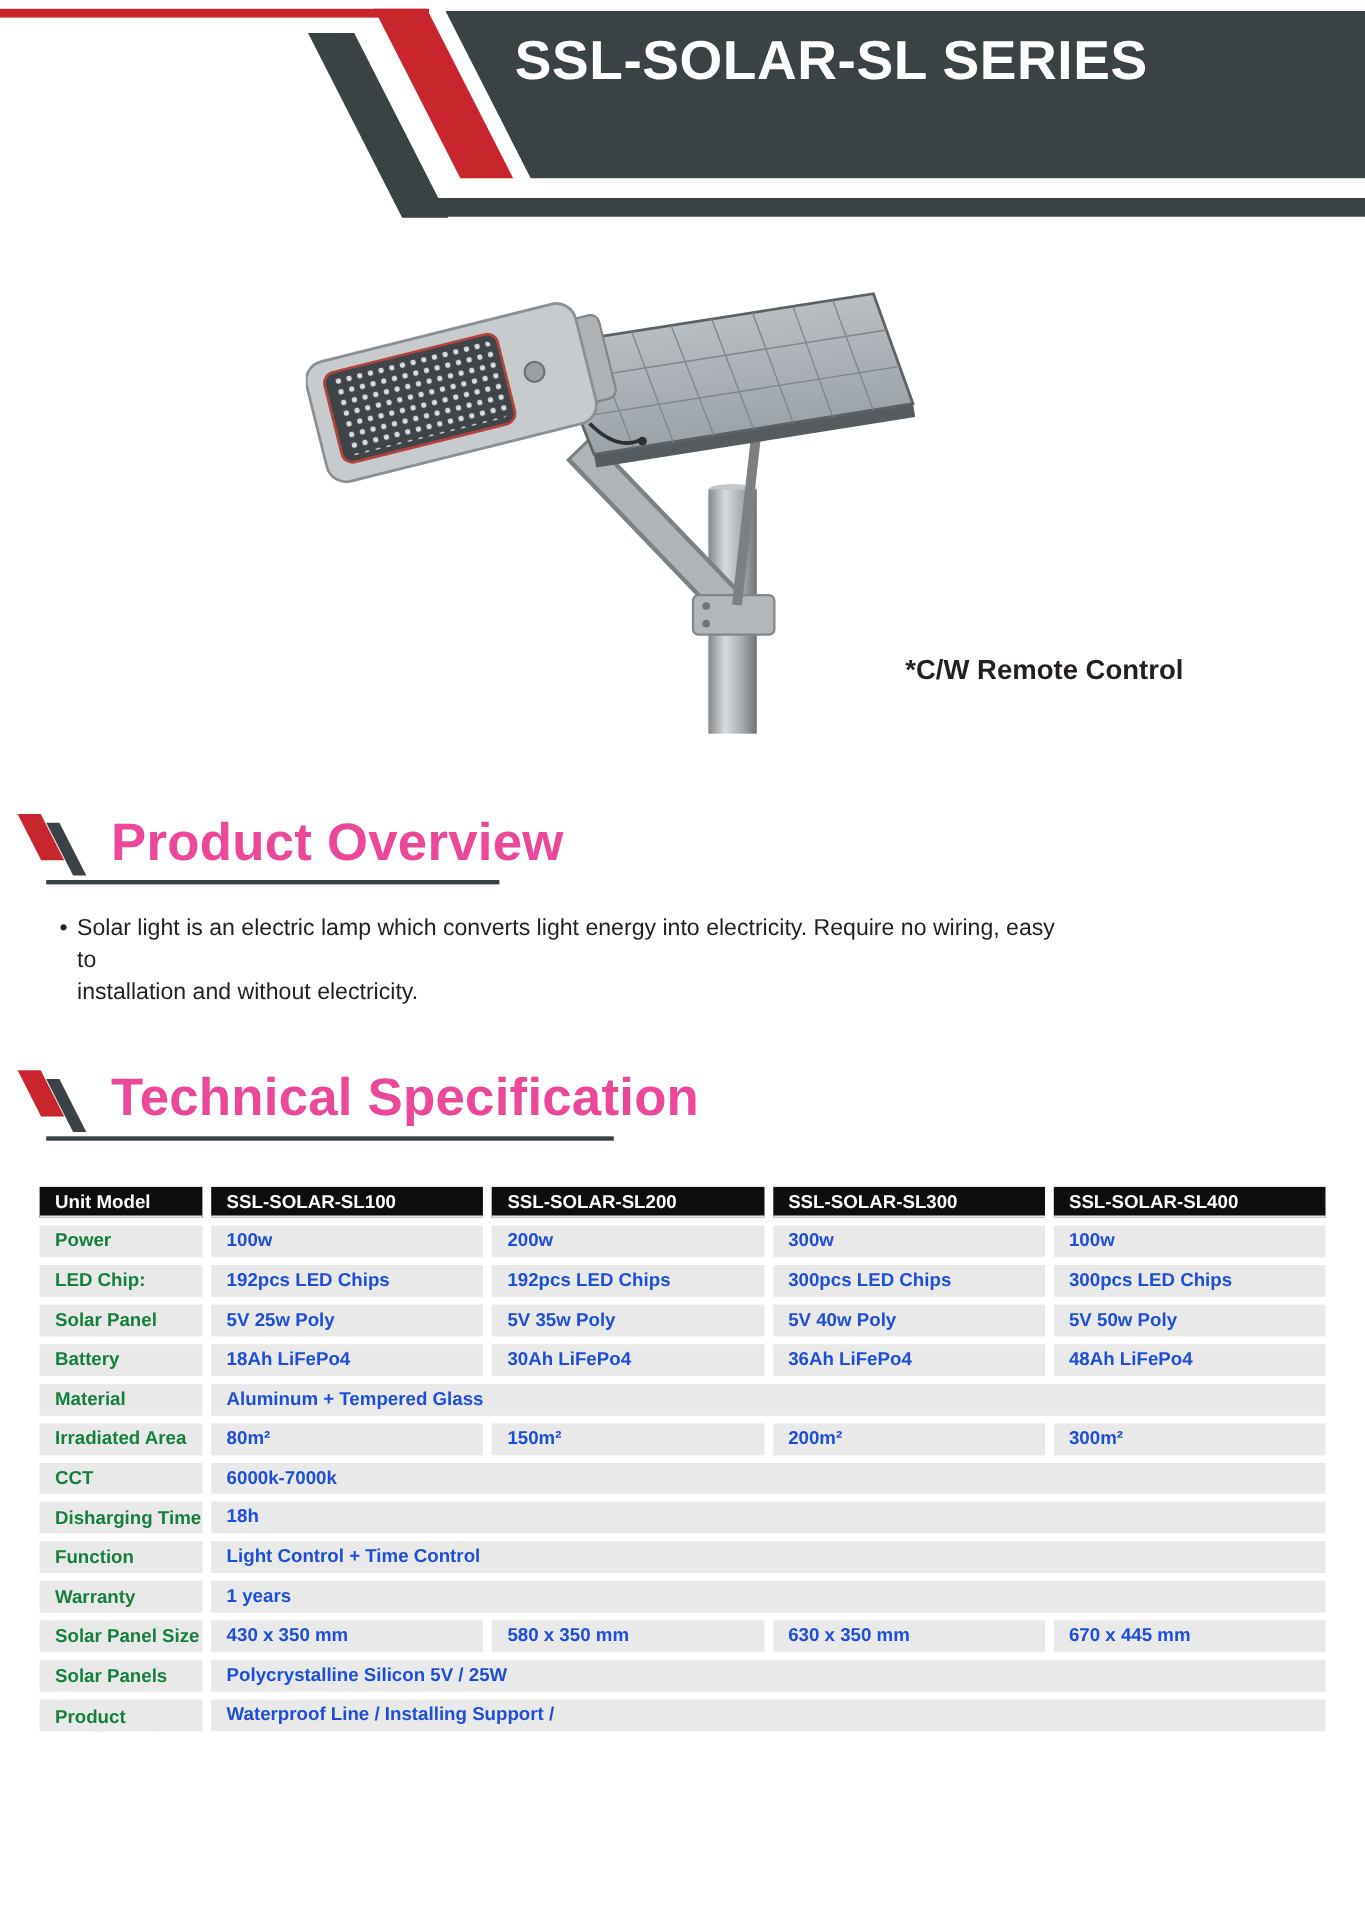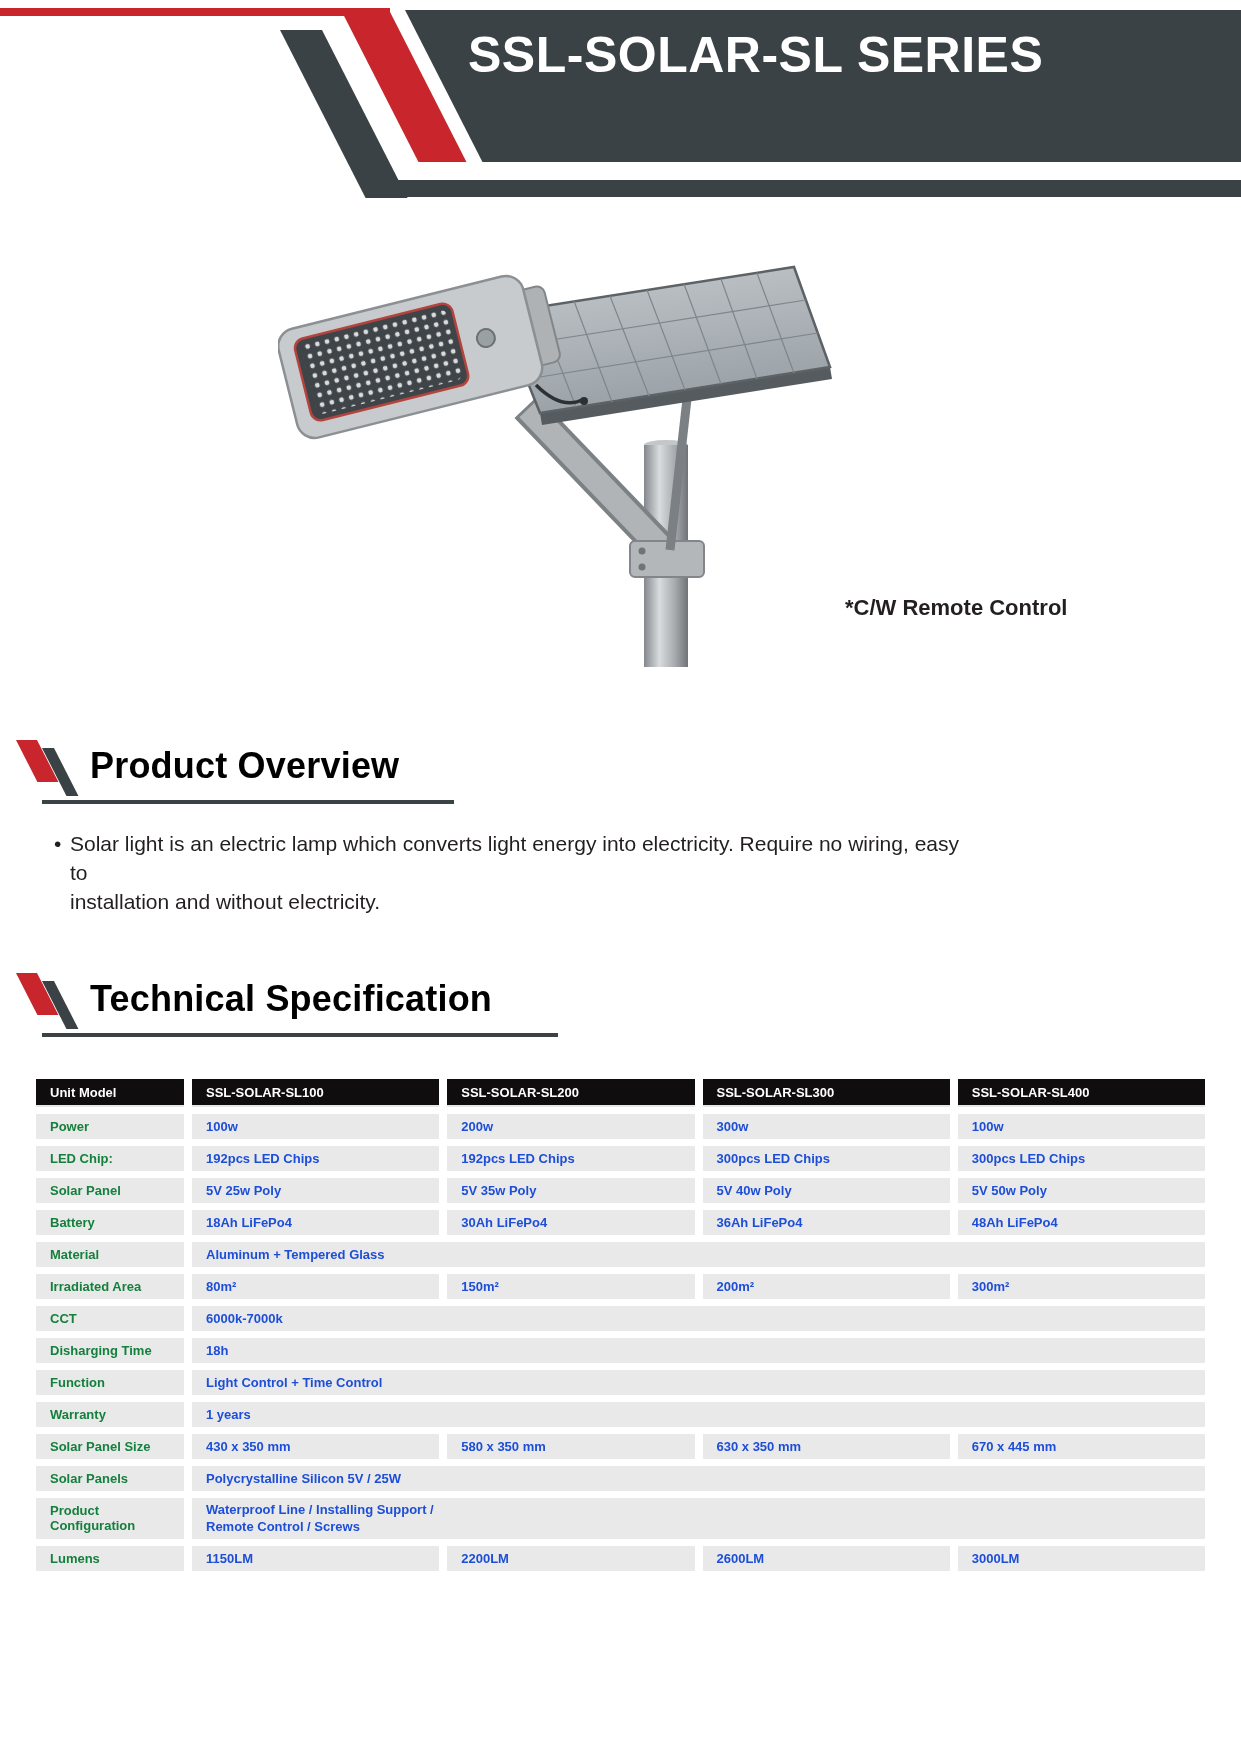--- a/index.html
+++ b/index.html
@@ -14,45 +14,45 @@
   .red-topbar { position:absolute; left:0; top:8px; width:390px; height:8px; background:#c9252c; }
   .red-slash { position:absolute; left:340px; top:8px; width:48px; height:154px; background:#c9252c; }
   .dark-slash { position:absolute; left:280px; top:30px; width:42px; height:168px; background:#3b4246; }
   .band-text { position:absolute; left:468px; top:28px; color:#ffffff; }
   .band-title { font-size:50px; font-weight:bold; letter-spacing:0.5px; line-height:1.08; }
   .band-subtitle { font-size:33px; font-weight:normal; margin-top:7px; }
 
   
   .hero { position:relative; width:100%; height:465px; }
   .illus { position:absolute; left:278px; top:0; }
-  .cw-note { position:absolute; left:845px; top:390px; font-size:22px; font-weight:bold; color:#231f20; }
+  .cw-note { position:absolute; left:823px; top:390px; font-size:25px; font-weight:bold; color:#231f20; }
 
   
   .section { position:relative; }
   .sec-head { display:flex; align-items:center; margin-left:12px; height:52px; }
   .marker { position:relative; width:64px; height:52px; flex:0 0 64px; }
   .marker .m-red { position:absolute; left:4px; top:0; width:21px; height:42px; background:#c9252c; }
   .marker .m-dark { position:absolute; left:30px; top:8px; width:12px; height:48px; background:#3b4246; }
-  .sec-title { font-size:36px; font-weight:bold; color:#000000; margin-left:14px; letter-spacing:0.2px; }
+  .sec-title { font-size:48px; font-weight:bold; color:#ec4899; margin-left:25px; letter-spacing:0.2px; }
   .sec-underline { height:4px; background:#3b4246; margin-left:42px; margin-top:8px; }
   .u-overview { width:412px; }
   .u-spec { width:516px; }
 
   .overview { margin-top:70px; }
   .bullet-line { display:flex; margin:26px 0 0 54px; font-size:21px; line-height:1.38; color:#231f20; }
   .bullet-dot { flex:0 0 16px; }
   .bullet-text { white-space:pre-line; max-width:900px; }
 
   .spec { margin-top:56px; }
 
   
   .spec-table { margin:42px 36px 0 36px; }
   .t-row { display:grid; grid-template-columns:148px 1fr 1fr 1fr 1fr; column-gap:8px; margin-bottom:7px; }
   .t-h, .t-l, .t-v { min-height:25px; display:flex; align-items:center; padding:3px 0 3px 14px;
-                     font-size:13px; font-weight:bold; }
+                     font-size:17px; font-weight:bold; }
   .t-h { background:#0f0d0e; color:#ffffff; min-height:28px; box-shadow:inset 0 -2px 0 rgba(255,255,255,0.9); }
   .t-l { background:#e9e9e9; color:#15803d; }
   .t-v { background:#e9e9e9; color:#1d4ed8; white-space:pre-line; line-height:1.35; }
   .sp4 { grid-column:span 4; }
   .sp2 { grid-column:span 2; }
 </style>
 </head>
 <body>
 
 <div class="page">

